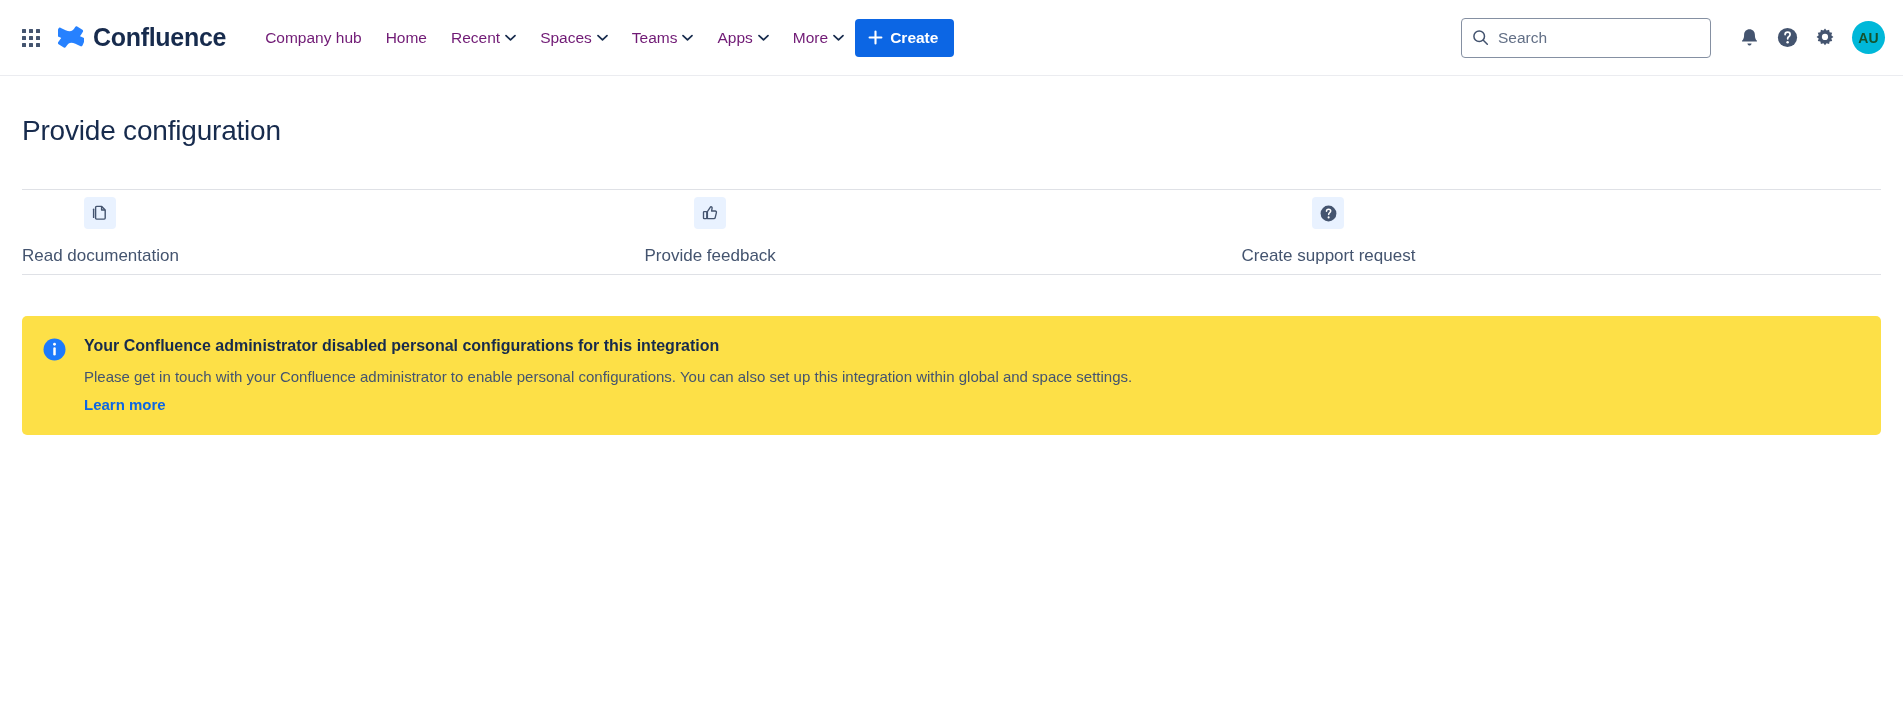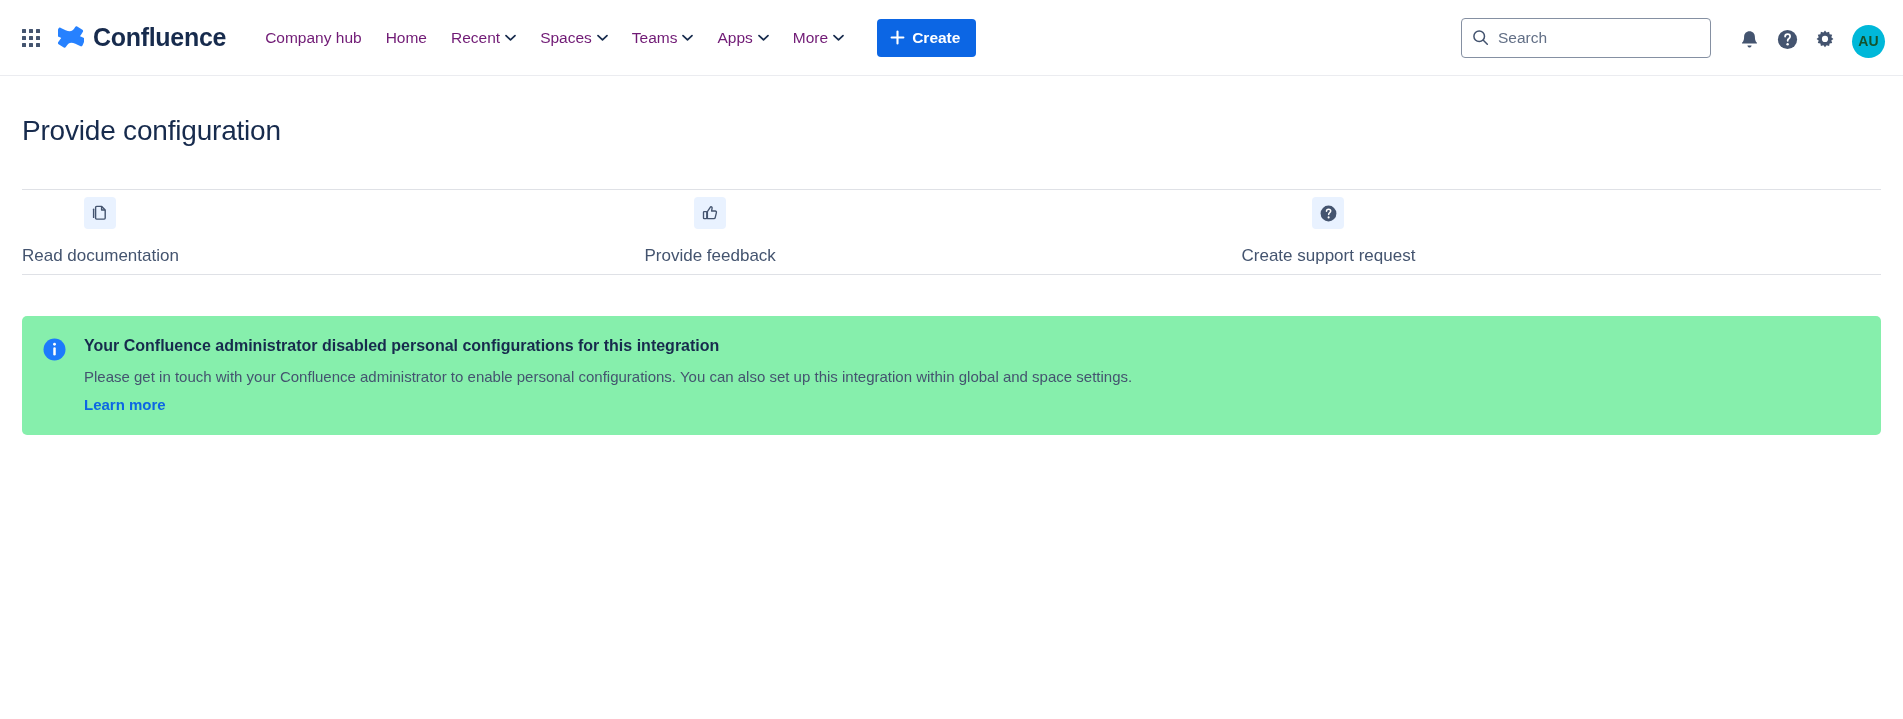--- a/index.html
+++ b/index.html
@@ -83,31 +83,30 @@
     display: flex;
     align-items: center;
     gap: 7px;
     background: #0C66E4;
     color: #FFFFFF;
     font-size: 15.5px;
     font-weight: 600;
     border: none;
     border-radius: 4px;
     padding: 10px 16px 10px 13px;
-    margin-left: 22px;
     cursor: pointer;
     font-family: inherit;
     white-space: nowrap;
   }
   .plus-ico { width: 15px; height: 15px; display:block; }
 
   .nav-right {
     margin-left: auto;
     display: flex;
-    align-items: flex-end;
+    align-items: center;
     gap: 2px;
   }
   .searchbox {
     width: 250px;
     height: 40px;
     border: 1.6px solid #8590A2;
     border-radius: 4px;
     display: flex;
     align-items: center;
     padding: 0 10px;
@@ -198,21 +197,21 @@
   .action-label {
     font-size: 17px;
     color: #44546F;
     white-space: nowrap;
     font-weight: 450;
   }
 
   
   .banner {
     margin-top: 41px;
-    background: #86efac;
+    background: #fde047;
     border-radius: 5px;
     padding: 19px 20px 22px 20px;
     display: flex;
     gap: 17px;
     align-items: flex-start;
   }
   .banner-ico { flex: 0 0 auto; margin-top: 2px; }
   .banner-ico svg { display: block; }
   .banner-body { display: flex; flex-direction: column; }
   .banner-title {

